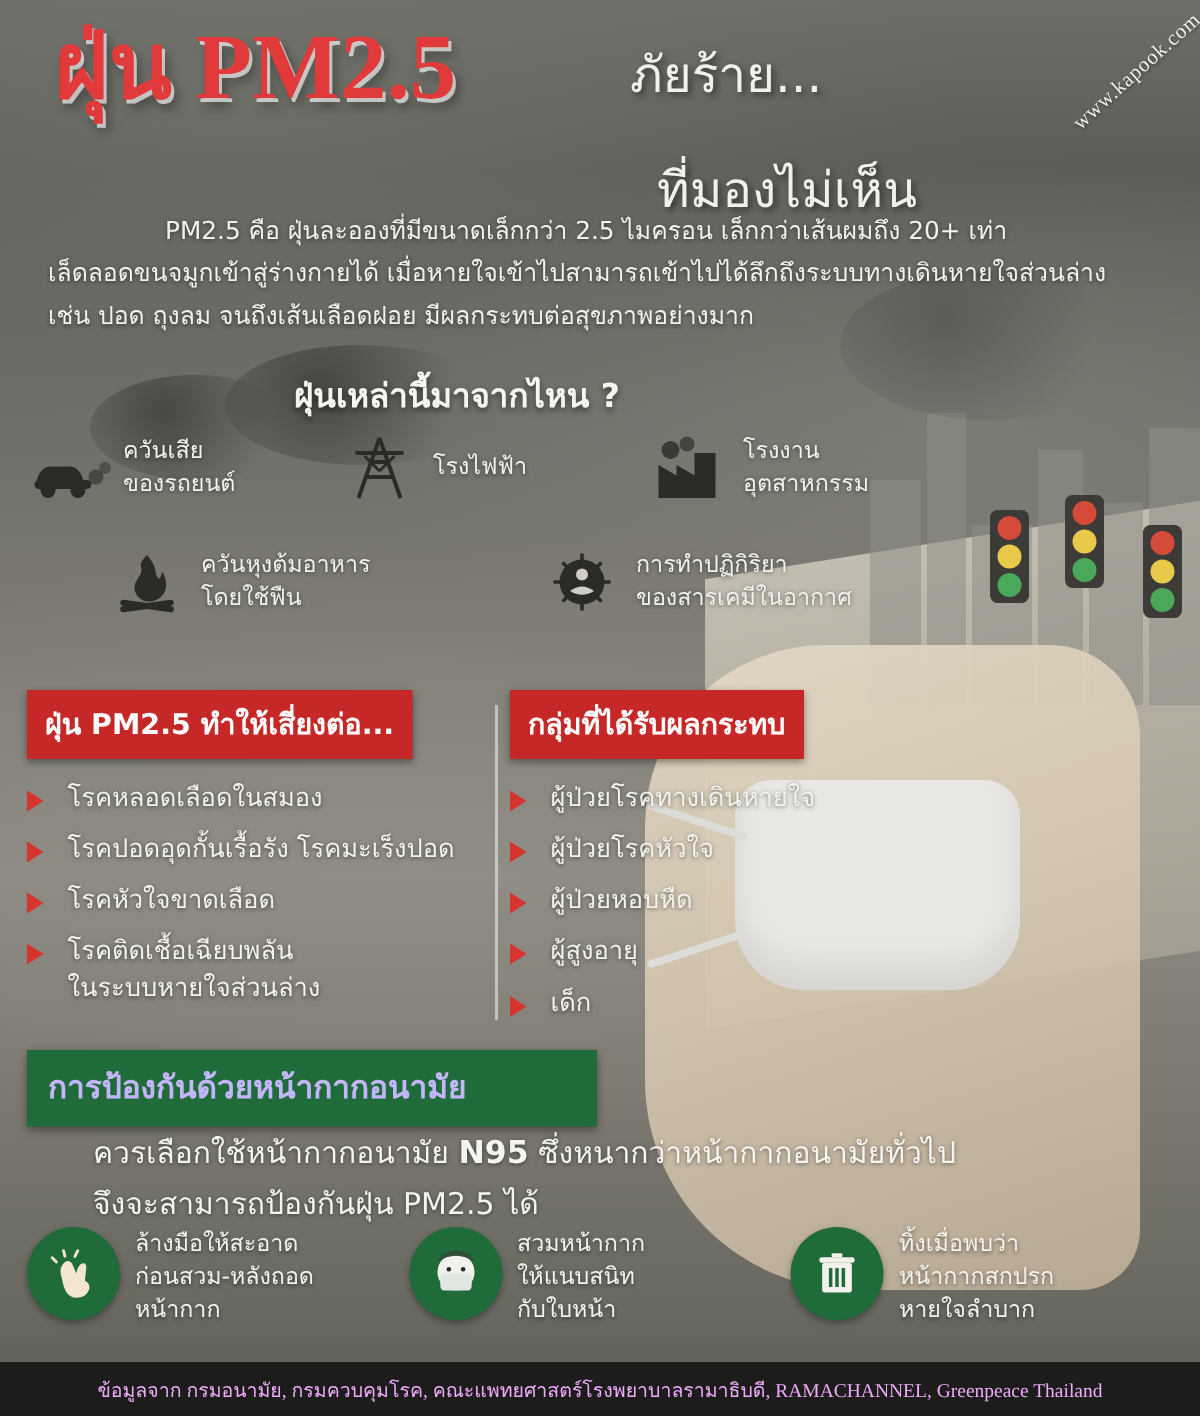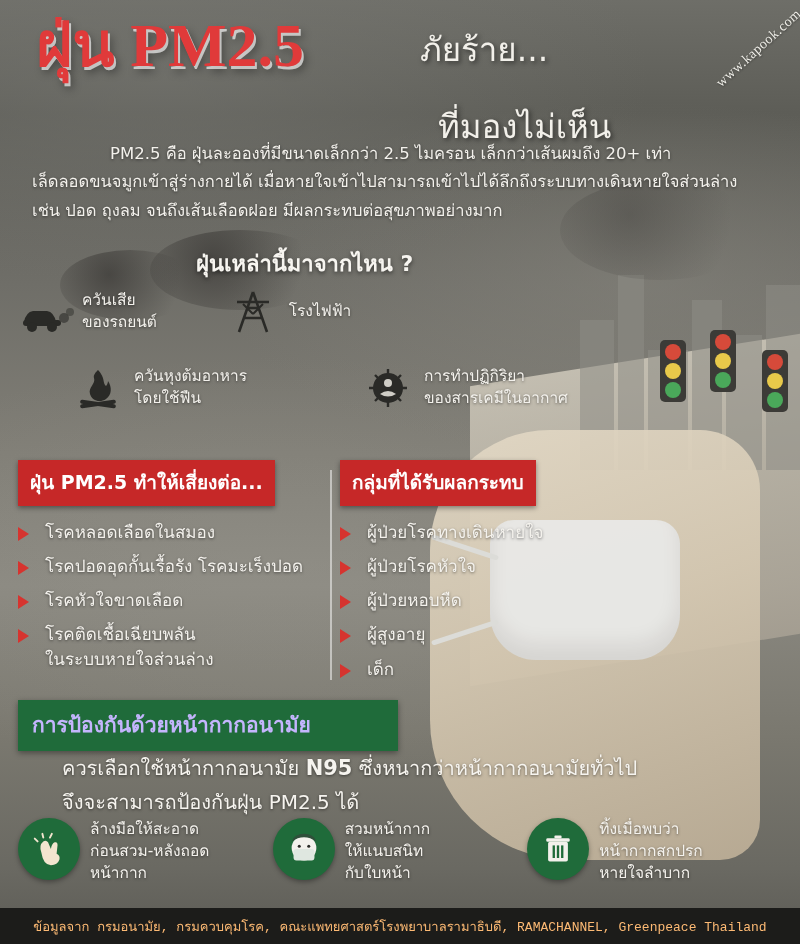--- a/index.html
+++ b/index.html
@@ -146,23 +146,23 @@
   .tip-circle {
     width: 62px; height: 62px; border-radius: 50%; flex: none;
     background: #1f6b3a; display: flex; align-items: center; justify-content: center;
     box-shadow: 0 2px 5px rgba(0,0,0,0.35);
   }
   .tip-text { color: #f4f2ed; font-size: 15.5px; line-height: 1.42; text-shadow: 0 1px 3px rgba(0,0,0,0.5); }
 
   
   .footer {
     position: absolute; left: 0; bottom: 0; width: 800px; height: 36px;
-    background: #1c1c1a; color: #fdba74; font-size: 13px;
+    background: #1c1c1a; color: #f0abfc; font-size: 13px;
     display: flex; align-items: center; justify-content: center;
-    font-family: Liberation Mono, monospace;
+    font-family: Liberation Serif, serif;
   }
 </style>
 </head>
 <body>
 
 <div id="infographic">
 
   <div class="bg-art">
     <div class="road"></div>
     <div class="city">
@@ -238,20 +238,33 @@
         <svg viewBox="0 0 56 48" width="56" height="48">
           <path d="M28 4 L14 44 M28 4 L42 44 M18 30 h20 M21 20 h14 M12 14 h32" stroke="#2a2a27" stroke-width="2.6" fill="none"></path>
           <path d="M18 16 l10 10 M38 16 l-10 10" stroke="#2a2a27" stroke-width="2" fill="none"></path>
         </svg>
       </div>
       <div class="src-text">
         <div>โรงไฟฟ้า</div>
       </div>
     </div>
 
+    <div class="src-item">
+      <div class="src-icon">
+        <svg viewBox="0 0 56 48" width="56" height="48">
+          <path d="M8 44 V22 l12 7 V22 l12 7 V14 h14 v30 z" fill="#2a2a27"></path>
+          <circle cx="16" cy="12" r="6" fill="#2a2a27" opacity=".8"></circle>
+          <circle cx="27" cy="8" r="5" fill="#2a2a27" opacity=".65"></circle>
+        </svg>
+      </div>
+      <div class="src-text">
+        <div>โรงงาน</div>
+        <div>อุตสาหกรรม</div>
+      </div>
+    </div>
   </div>
 
   <div class="src-row2">
     <div class="src-item">
       <div class="src-icon">
         <svg viewBox="0 0 56 48" width="56" height="48">
           <path d="M28 6 c8 9 4 12 8 16 c2-2 2-5 2-5 c4 6 4 14-2 18 c-6 4-14 2-16-5 c-2-7 6-10 4-16 c-1-3 2-6 4-8z" fill="#2a2a27"></path>
           <rect x="10" y="38" width="36" height="4" rx="2" fill="#2a2a27" transform="rotate(8 28 40)"></rect>
           <rect x="10" y="38" width="36" height="4" rx="2" fill="#2a2a27" transform="rotate(-8 28 40)"></rect>
         </svg>

